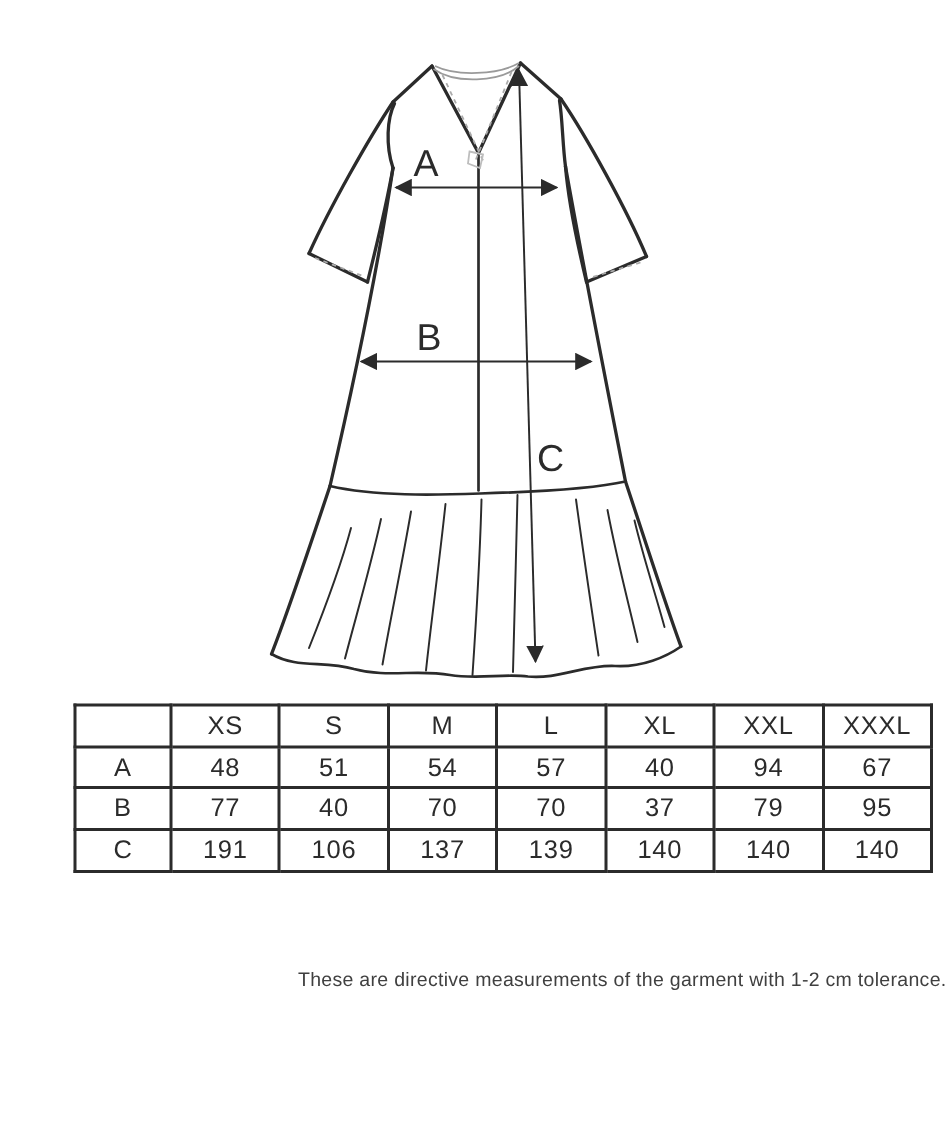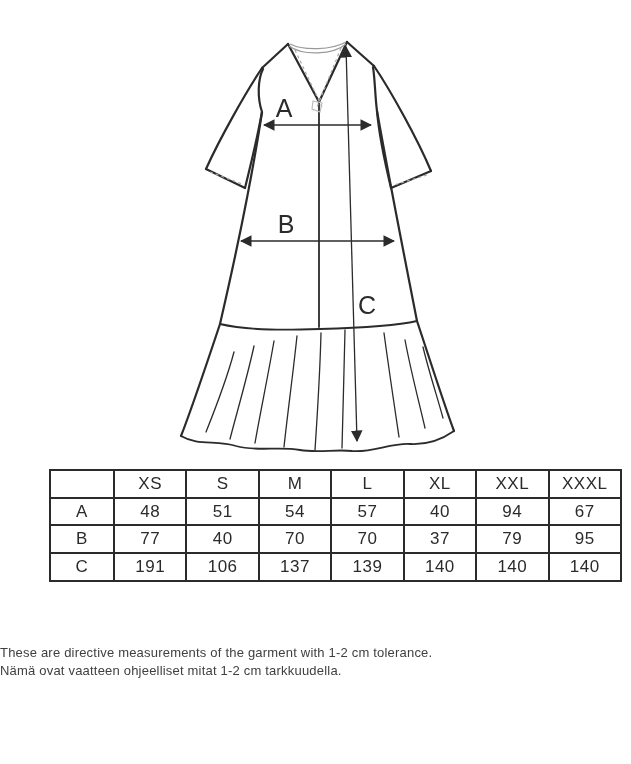--- a/index.html
+++ b/index.html
@@ -13,21 +13,21 @@
     border-collapse:collapse;table-layout:fixed;margin-left:20px;
   }
   .size-table td{
     border:2px solid #2b2b2b;height:25.7px;padding:0;
     text-align:center;vertical-align:middle;
     font-size:17px;letter-spacing:0.5px;color:#2b2b2b;
   }
   .size-table col.label-col{width:64px;}
   .footer{
     position:absolute;top:644px;left:0;width:631px;
-    text-align:left;font-size:13px;line-height:17.5px;
+    text-align:right;font-size:13px;line-height:17.5px;
     letter-spacing:0.2px;color:#404040;
   }
   .mlabel{
     font-family:"Liberation Sans",sans-serif;font-size:25px;fill:#2b2b2b;
   }
 </style>
 </head>
 <body>
 
 <div class="canvas">
@@ -165,16 +165,15 @@
         <td>139</td>
         <td>140</td>
         <td>140</td>
         <td>140</td>
       </tr>
     </tbody>
   </table>
 
   <div class="footer">
     <div>These are directive measurements of the garment with 1-2 cm tolerance.</div>
-    <div>Nämä ovat vaatteen ohjeelliset mitat 1-2 cm tarkkuudella.</div>
   </div>
 
 </div>
 
 </body></html>

